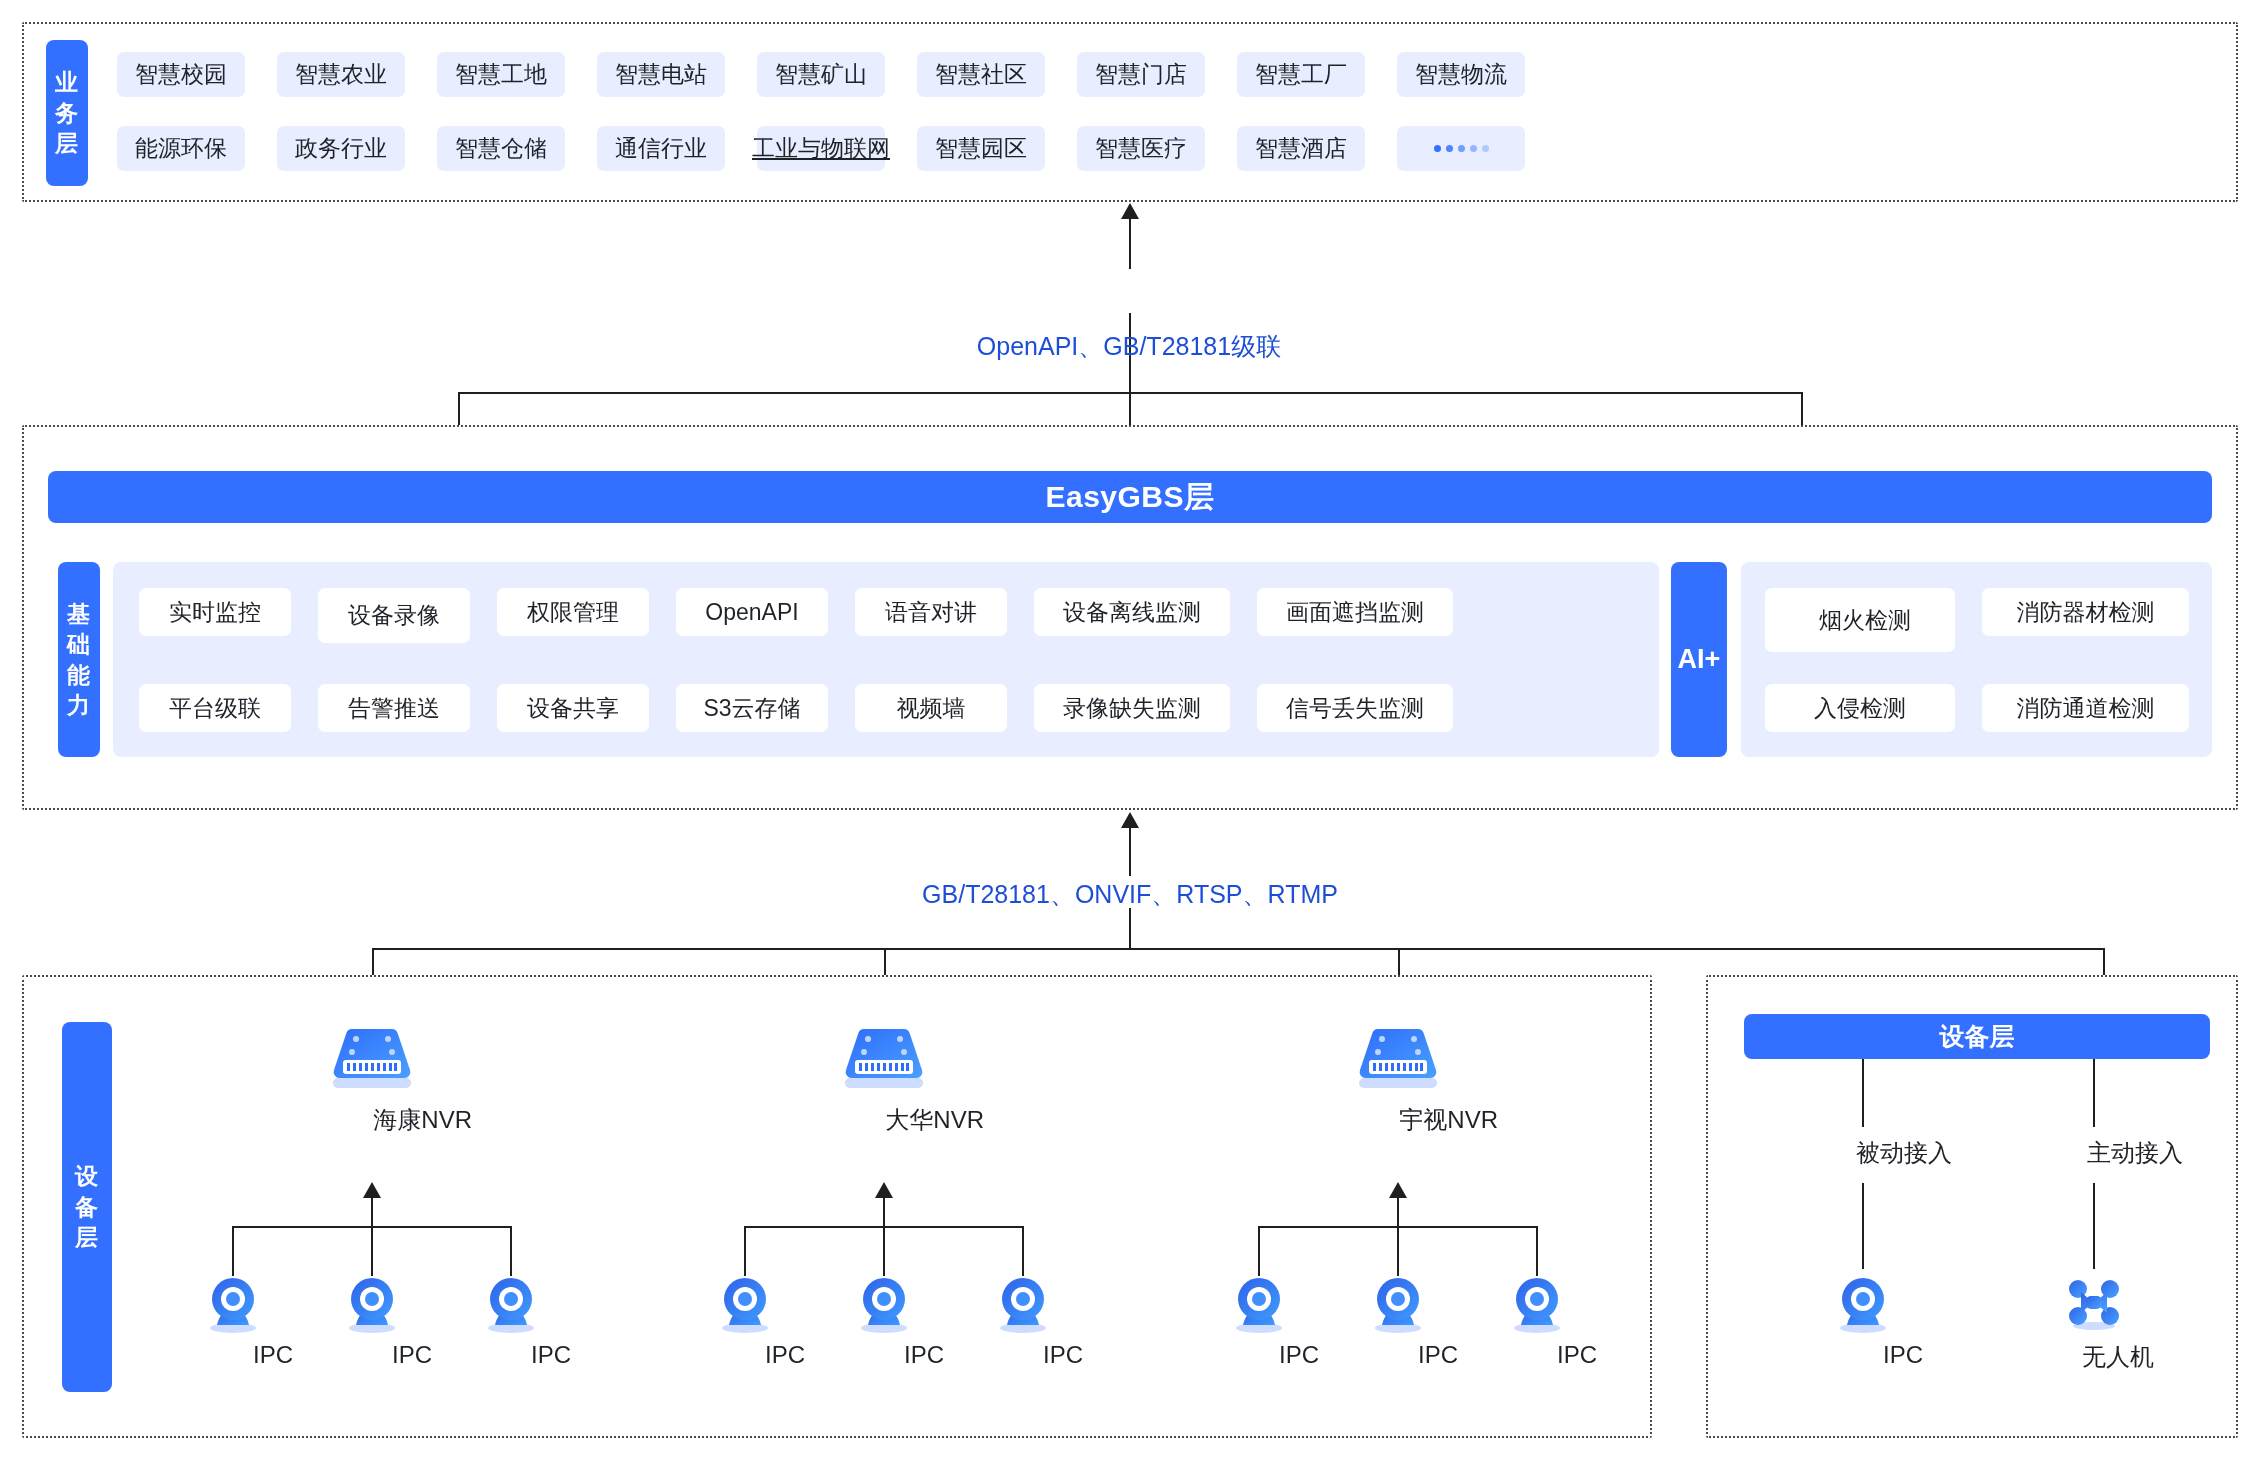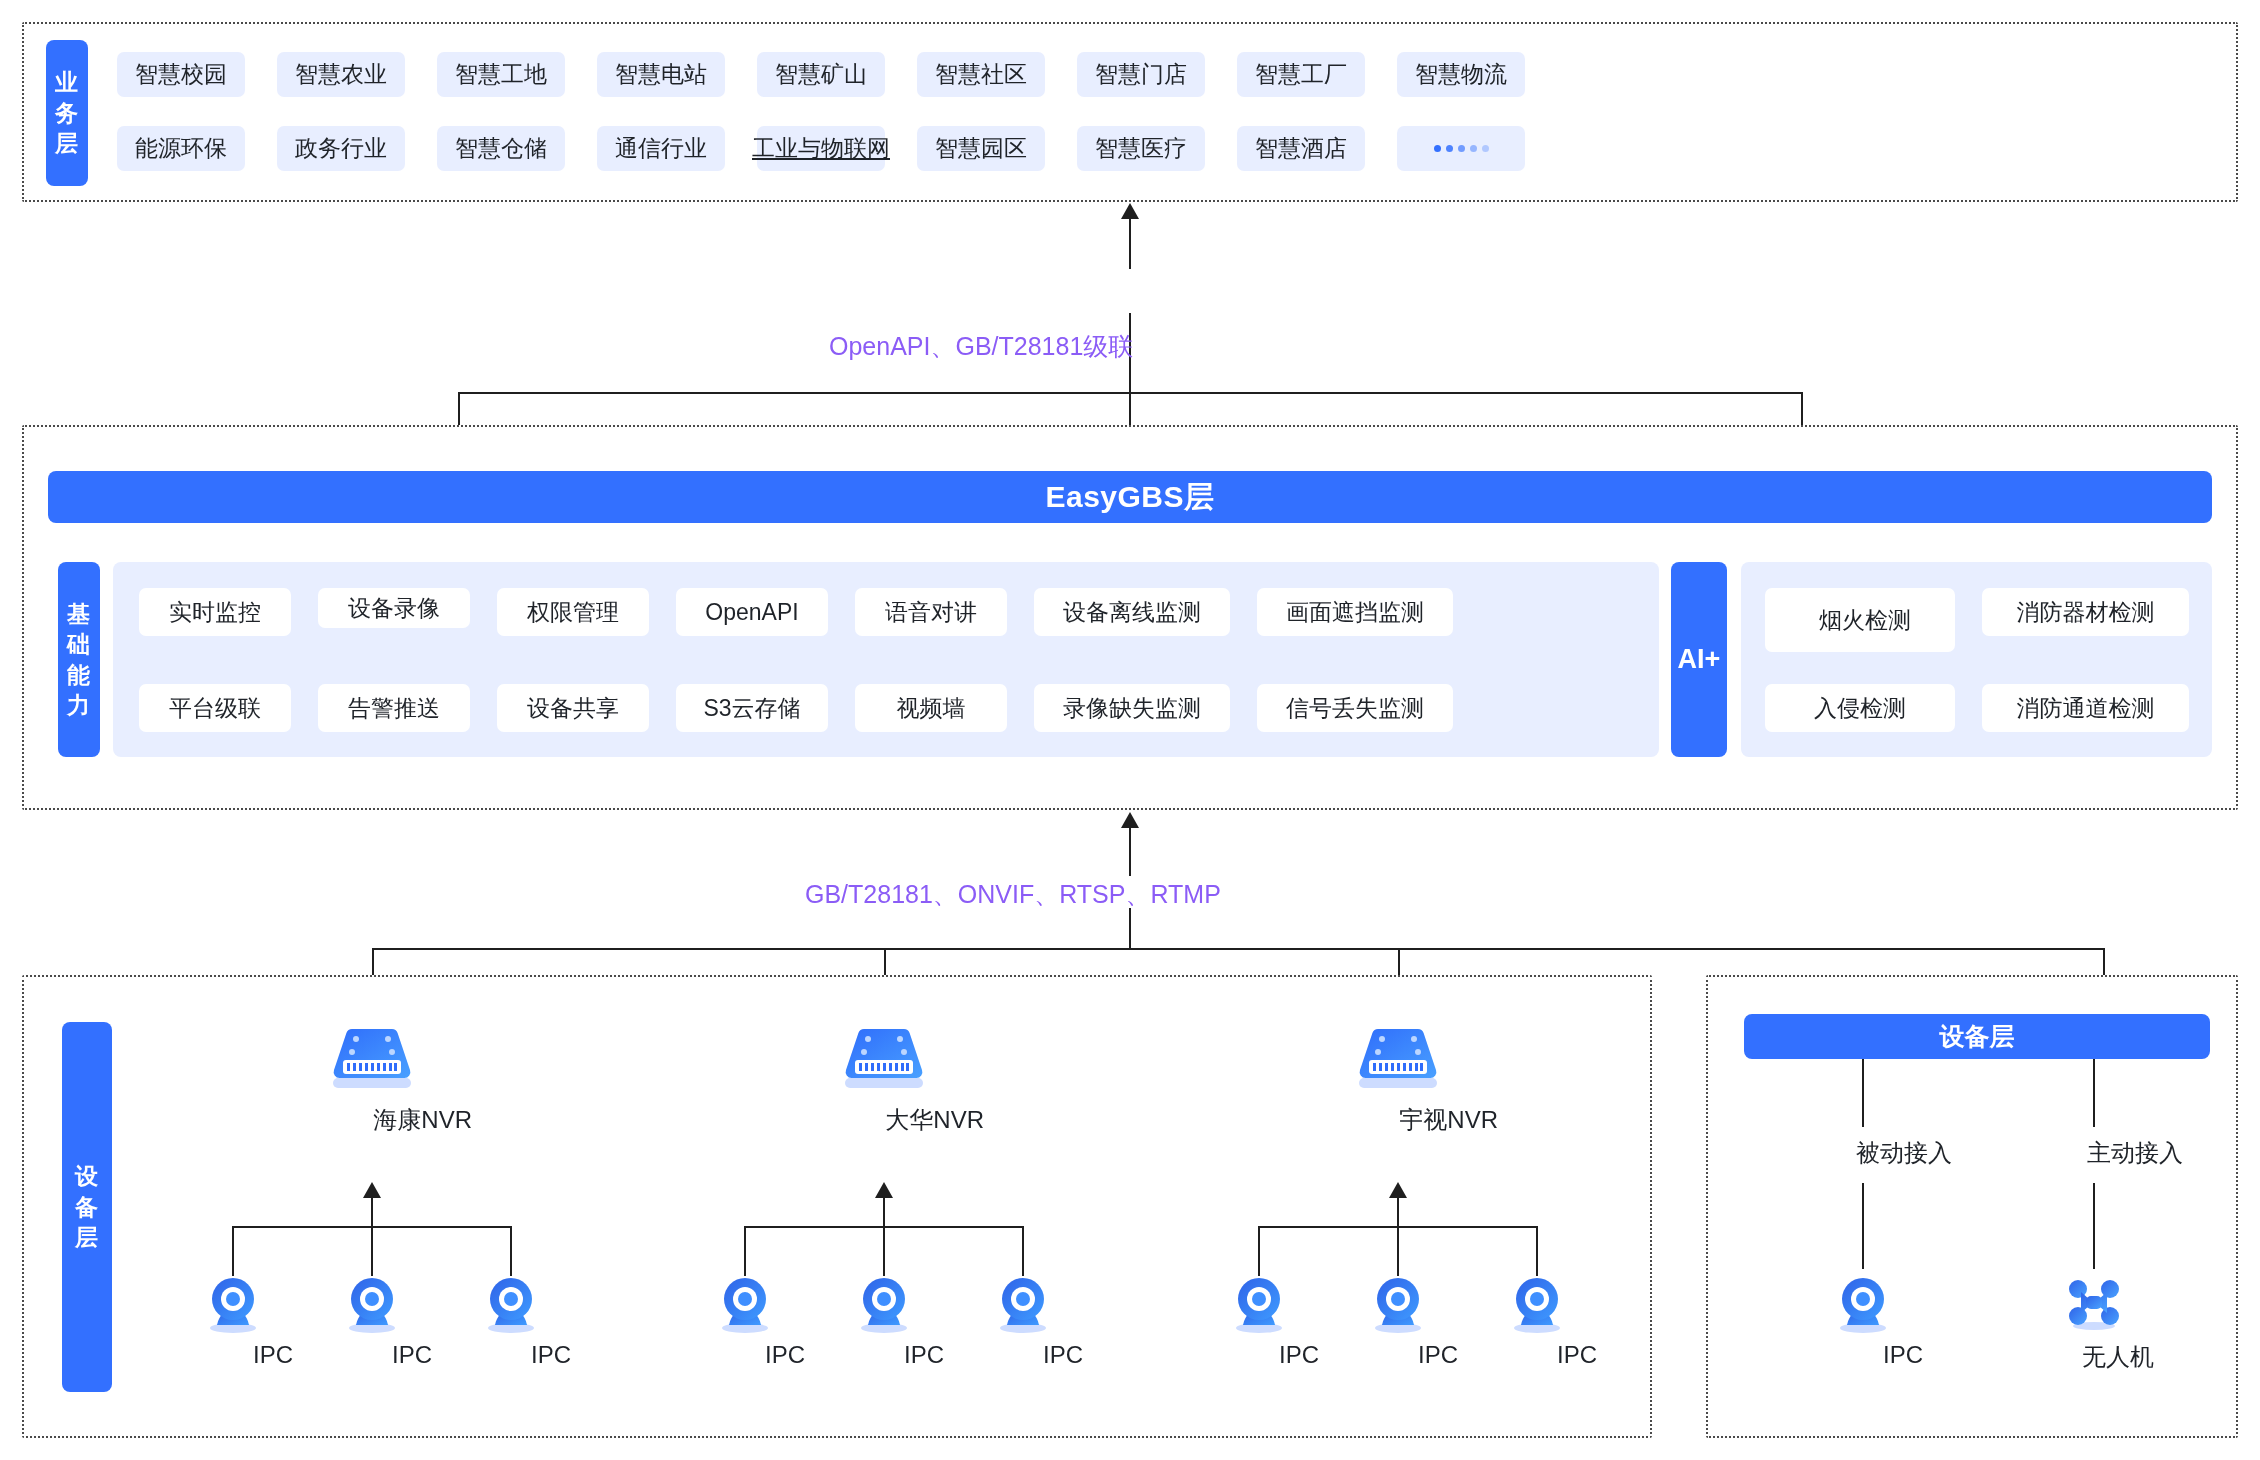--- a/index.html
+++ b/index.html
@@ -89,22 +89,23 @@
     position:absolute;
     width:0;height:0;
     border-left:9px solid transparent;
     border-right:9px solid transparent;
     border-bottom:16px solid #1f1f1f;
   }
 
   .proto-text{
     position:absolute;
     font-size:25px;
-    color:#8b5cf6;
+    color:#1d4ed8;
     white-space:nowrap;
+    text-align:center;
   }
 
   
   .cap{
     position:absolute;
     font-size:24px;
     color:#1f2329;
     text-align:right;
     white-space:nowrap;
   }
@@ -202,21 +203,21 @@
 
   <div class="side-label" style="left:58px;top:562px;width:42px;height:195px;">
     <span>基础能力</span>
   </div>
 
   <div class="panel" style="left:113px;top:562px;width:1546px;height:195px;"></div>
 
   <div class="chip white" style="left:139px;top:588px;width:152px;height:48px;">
       <span>实时监控</span>
     </div>
-  <div class="chip white" style="left:318px;top:588px;width:152px;height:40px;">
+  <div class="chip white" style="left:318px;top:588px;width:152px;height:55px;">
       <span>设备录像</span>
     </div>
   <div class="chip white" style="left:497px;top:588px;width:152px;height:48px;">
       <span>权限管理</span>
     </div>
   <div class="chip white" style="left:676px;top:588px;width:152px;height:48px;">
       <span>OpenAPI</span>
     </div>
   <div class="chip white" style="left:855px;top:588px;width:152px;height:48px;">
       <span>语音对讲</span>

